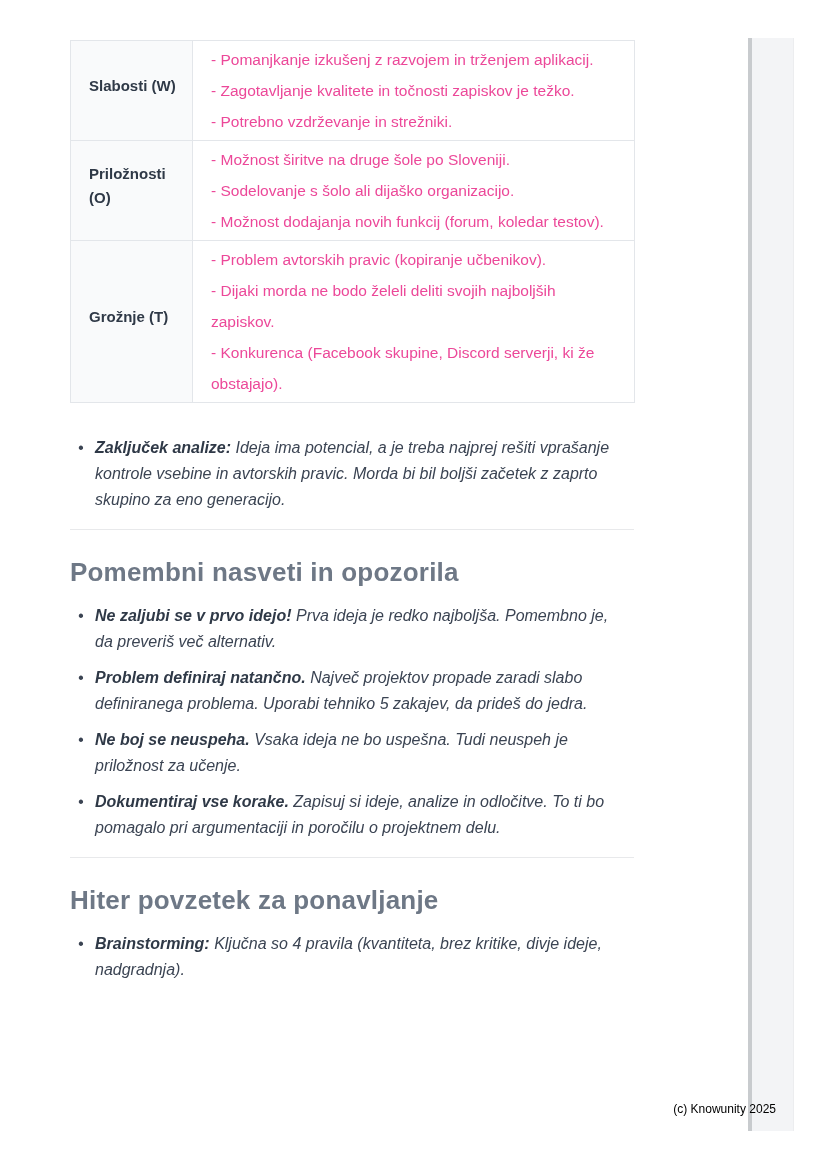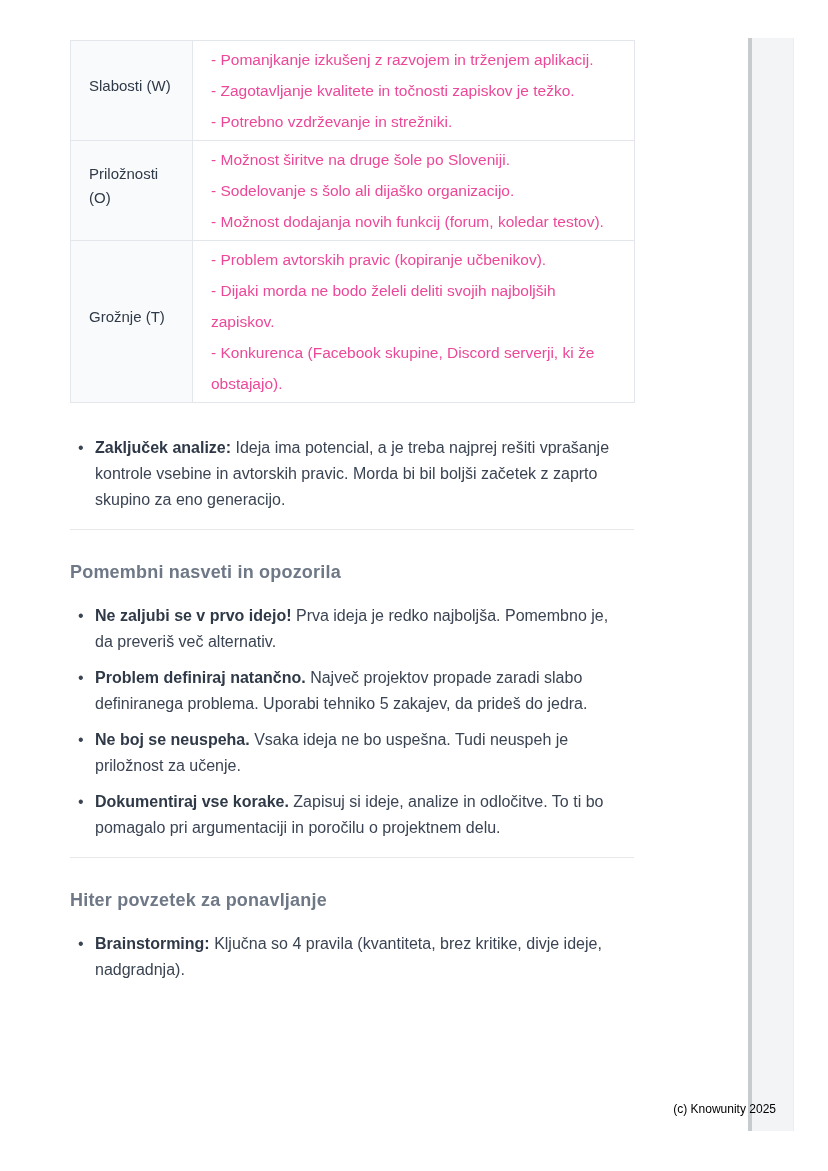--- a/index.html
+++ b/index.html
@@ -38,21 +38,21 @@
   }
   table.swot col.c1 { width: 122px; }
   table.swot col.c2 { width: 442px; }
   table.swot th, table.swot td {
     border: 1px solid #e3e6ea;
   }
   table.swot th {
     background: #f9fafb;
     text-align: left;
     vertical-align: middle;
-    font-weight: 400;
+    font-weight: 700;
     font-size: 15px;
     color: #2f3947;
     padding: 0 8px 10px 18px;
     line-height: 24px;
     margin-top: 28px;
   }
   table.swot td {
     padding: 3px 18px;
     line-height: 31px;
     vertical-align: middle;
@@ -65,20 +65,21 @@
     list-style: none;
     margin: 0;
     padding: 0;
     font-size: 16px;
     line-height: 26px;
   }
   ul.bullets li {
     position: relative;
     padding-left: 25px;
     margin: 0 17px 10px 0;
+    font-style: italic;
   }
   ul.bullets li::before {
     content: "\2022";
     position: absolute;
     left: 8px;
     top: 0;
     color: #3b4453;
   }
   strong.lead {
     font-weight: 700;
@@ -86,21 +87,21 @@
   }
 
   hr.divider {
     border: 0;
     border-top: 1px solid #e8e9eb;
     margin: 16px 0 27px 0;
   }
 
   h2.section-heading {
     margin: 4px 0 16px 0;
-    font-size: 18px;
+    font-size: 26px;
     line-height: 30px;
     font-weight: 600;
     color: #6e7886;
     letter-spacing: 0.2px;
   }
 
   
   .scrollbar-track {
     position: absolute;
     left: 748px;

